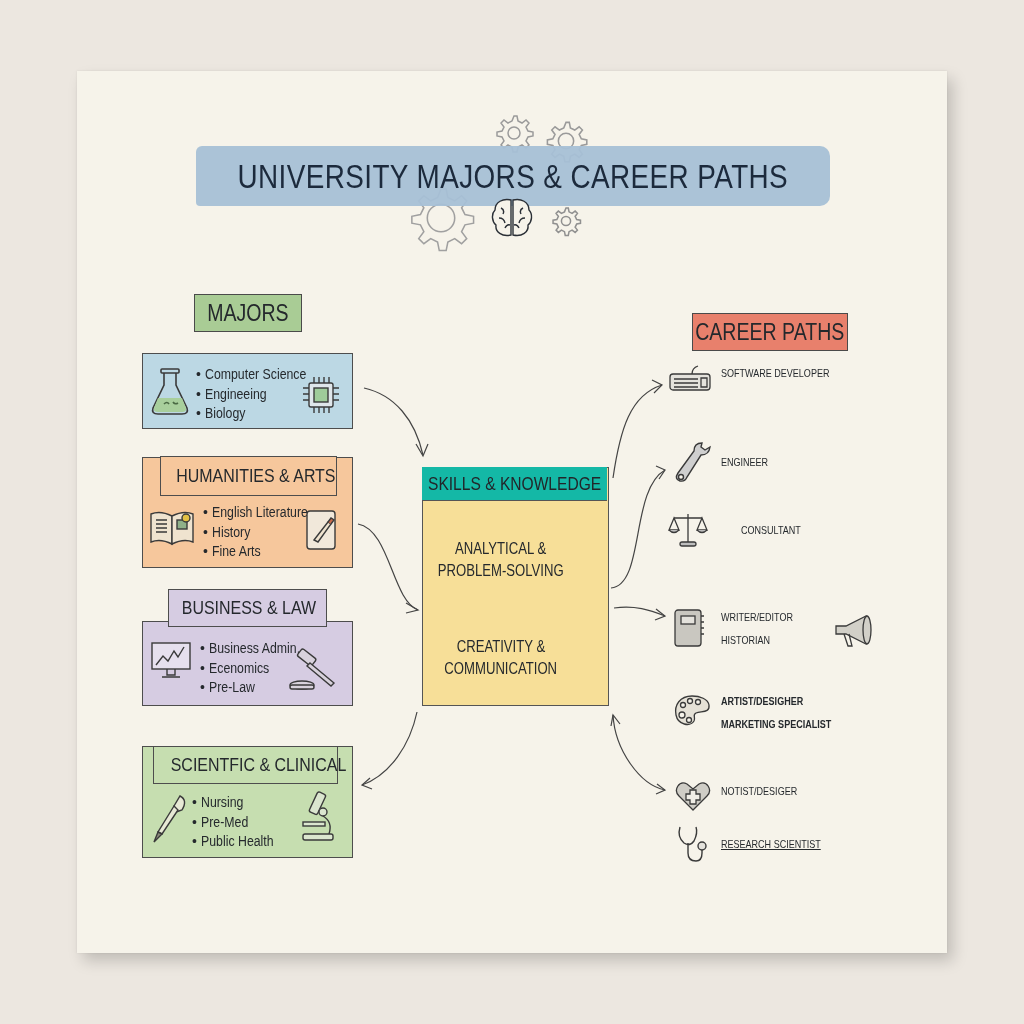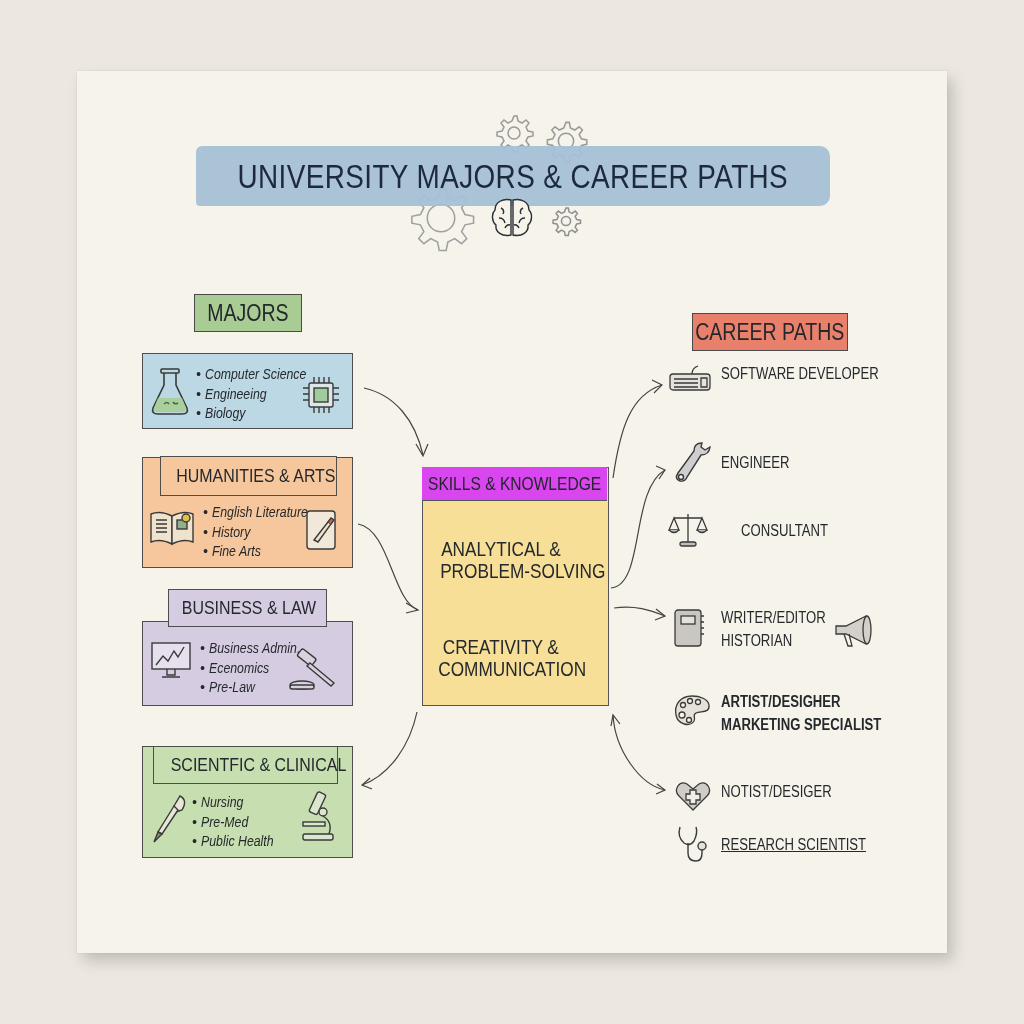--- a/index.html
+++ b/index.html
@@ -29,49 +29,49 @@
     position:absolute; border:1.5px solid #4a4a4a;
     display:flex; align-items:center; justify-content:center;
     color:#24282c; font-size:23px;
   }
   .label-box span { display:inline-block; transform:scaleX(0.85); white-space:nowrap; }
   .major-box {
     position:absolute; border:1.5px solid #4d4d4d;
   }
   .major-list {
     position:absolute; list-style:none; margin:0; padding:0;
-    font-size:14px; color:#25292d; line-height:19.5px;font-style:italic;
+    font-size:14px; color:#25292d; line-height:19.5px;
   }
   .major-list li { white-space:nowrap; }
   .major-list li span { display:inline-block; transform:scaleX(0.88); transform-origin:left center; }
   .major-list li::before { content:"• "; }
   .subhead {
     position:absolute; border:1.5px solid #4d4d4d;
     display:flex; align-items:center; justify-content:flex-start;
     font-size:19px; color:#24282c;
   }
   .subhead span { display:inline-block; transform:scaleX(0.84); white-space:nowrap; }
   .skills-box {
     position:absolute; left:422px; top:467px; width:185px; height:237px;
     background:#f7df98; border:1.5px solid #555;
   }
   .skills-head {
     position:absolute; left:422px; top:467px; width:185px; height:34px;
-    border-bottom:1.5px solid #555; background:#d946ef;
+    border-bottom:1.5px solid #555; background:#14b8a6;
     display:flex; align-items:center; justify-content:center;
     font-size:19px; color:#22262a; box-sizing:border-box;
   }
   .skills-head span { display:inline-block; transform:scaleX(0.82); white-space:nowrap; }
   .skill-item {
     position:absolute; left:422px; width:158px; text-align:center;
-    font-size:21px; color:#25292d; line-height:22px;
+    font-size:16px; color:#25292d; line-height:22px;
   }
   .skill-item span { display:inline-block; transform:scaleX(0.82); white-space:nowrap; }
   .career {
-    position:absolute; font-size:16px; color:#25292d; line-height:23px;
+    position:absolute; font-size:11px; color:#25292d; line-height:23px;
   }
   .career span { display:block; transform:scaleX(0.82); transform-origin:left center; white-space:nowrap; }
   svg.arrows { position:absolute; left:0; top:0; }
   .icon { position:absolute; }
 </style>
 </head>
 <body>
 
 <div class="paper"></div>
 

